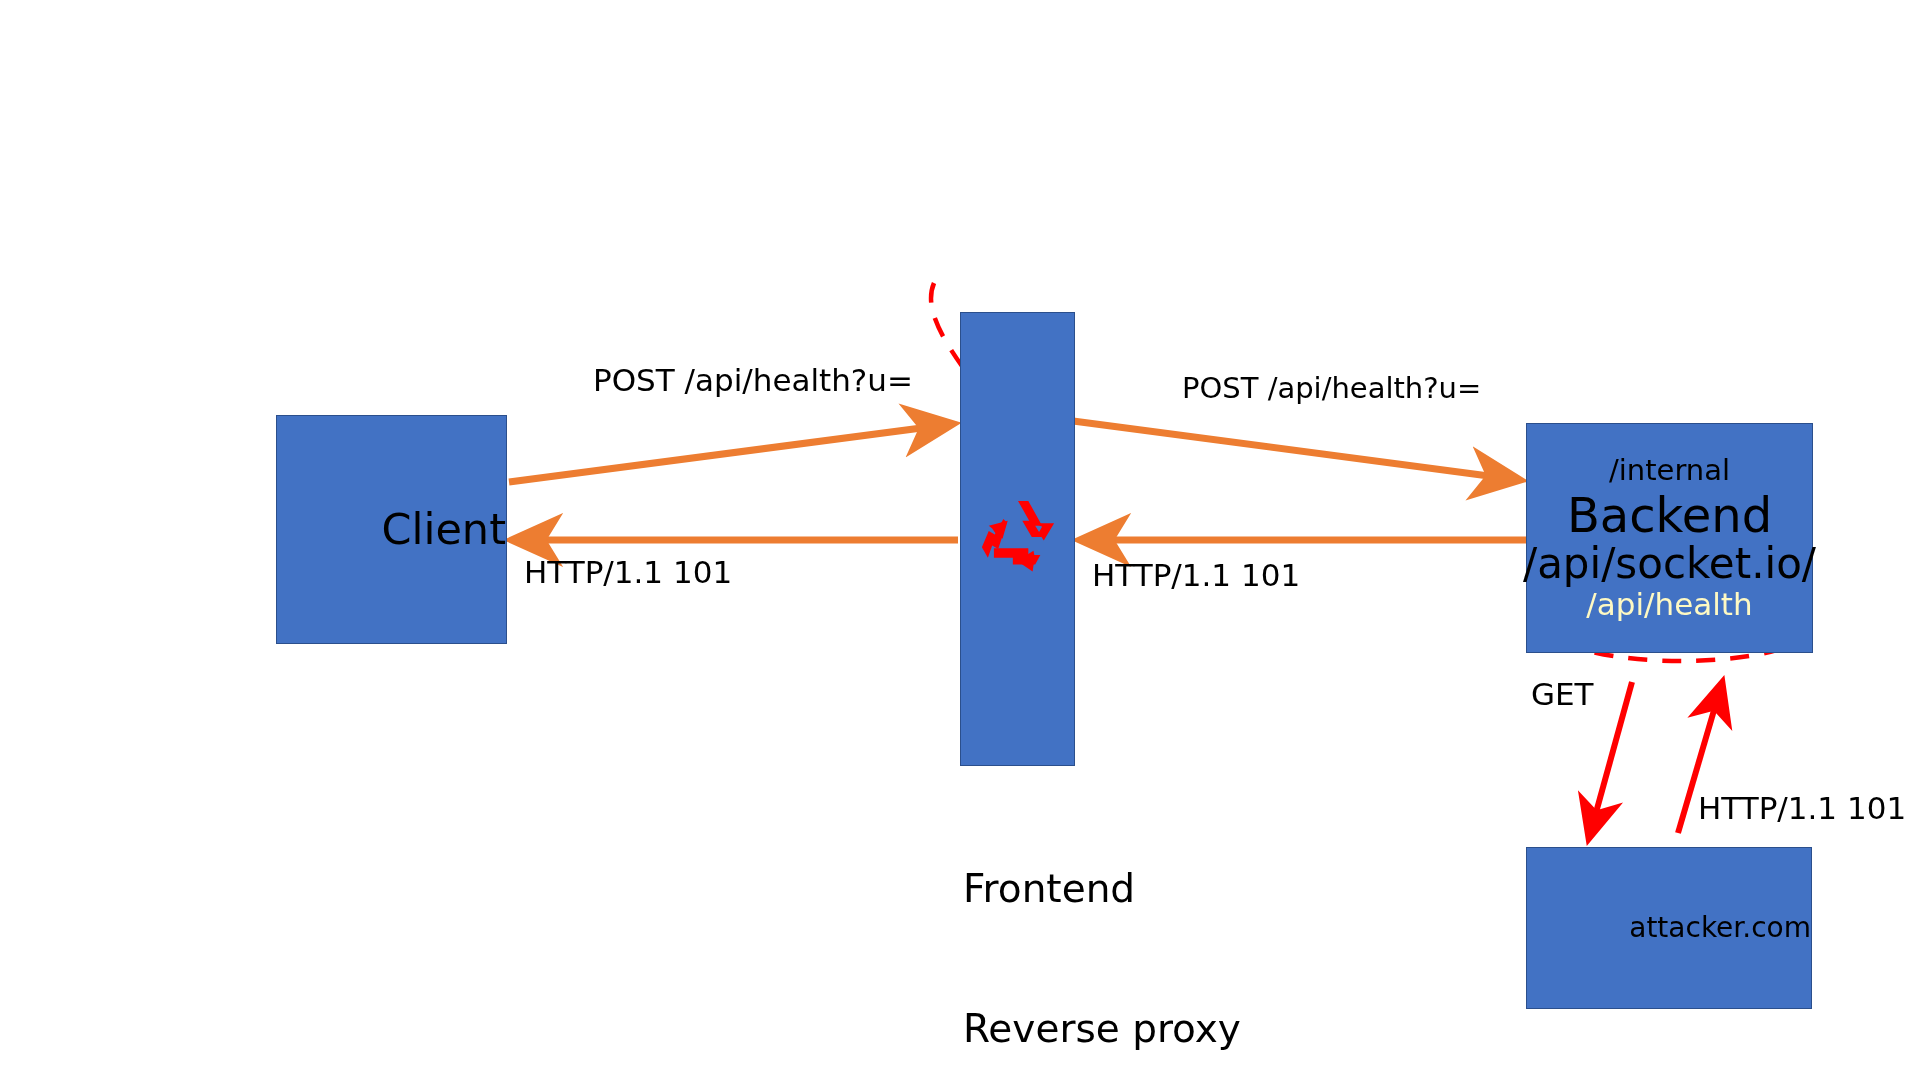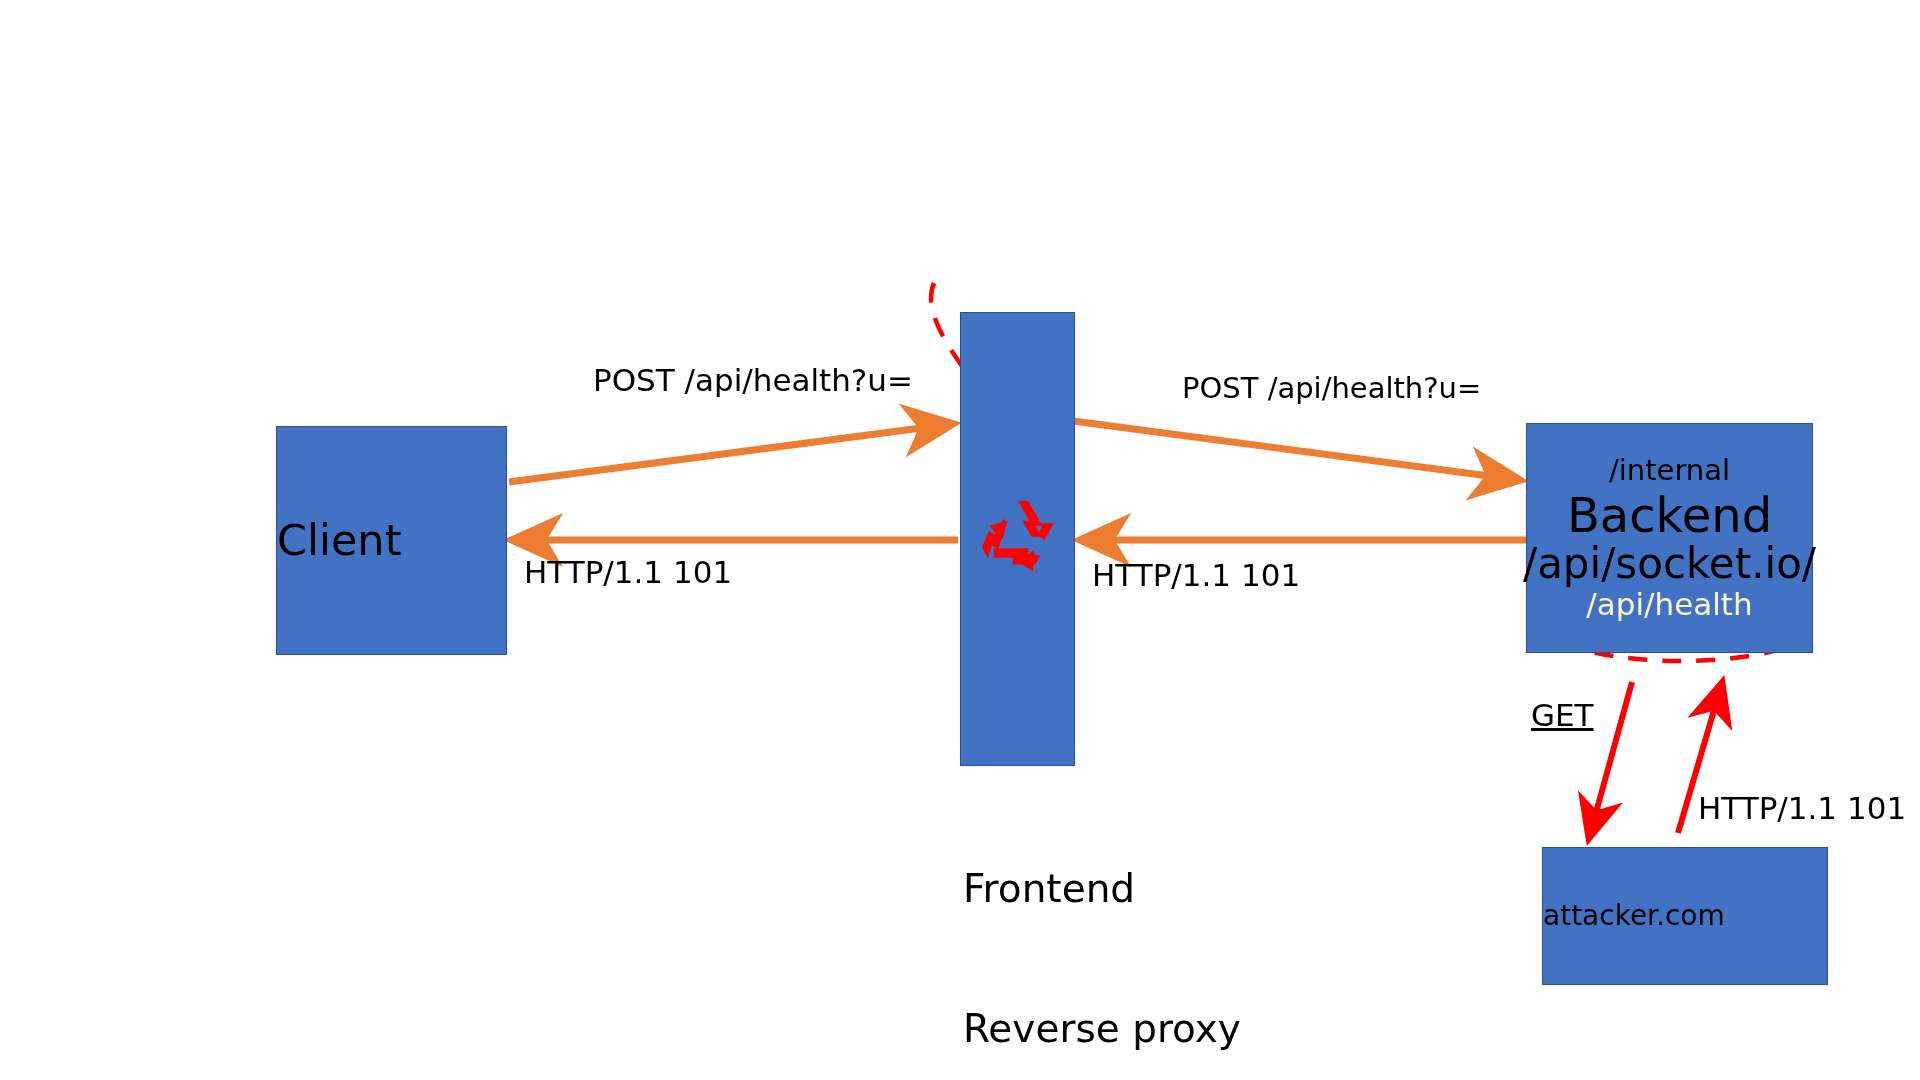--- a/index.html
+++ b/index.html
@@ -27,47 +27,46 @@
     height: 1080px;
     pointer-events: none;
   }
   .node {
     position: absolute;
     background: #4272C4;
     border: 1px solid #2b4f8c;
     box-sizing: border-box;
     display: flex;
     flex-direction: column;
-    align-items: flex-start;
+    align-items: flex-end;
     justify-content: center;
   }
   .node-client {
     left: 276px;
-    top: 426px;
+    top: 415px;
     width: 231px;
     height: 229px;
   }
   .node-frontend {
     left: 960px;
     top: 312px;
     width: 115px;
     height: 454px;
   }
   .node-backend {
     left: 1526px;
     top: 423px;
     width: 287px;
     height: 230px;
   }
   .node-attacker {
     left: 1526px;
     top: 847px;
     width: 286px;
-    height: 138px;
-    margin-left: 16px;
+    height: 162px;
   }
   .label-client {
     font-size: 43px;
     color: #000000;
     line-height: 1;
   }
   .label-attacker {
     font-size: 28px;
     color: #000000;
     line-height: 1;
@@ -133,23 +132,22 @@
     font-size: 31px;
   }
   .t-frontend-caption {
     left: 963px;
     top: 772px;
     font-size: 39px;
     line-height: 1.2;
   }
   .t-get {
     left: 1531px;
-    top: 698px;
-    font-size: 31px;
-    text-decoration: underline;
+    top: 677px;
+    font-size: 31px;
   }
   .t-http-attacker {
     left: 1698px;
     top: 791px;
     font-size: 31px;
   }
   .recycle-icon {
     position: absolute;
     left: 975px;
     top: 497px;

